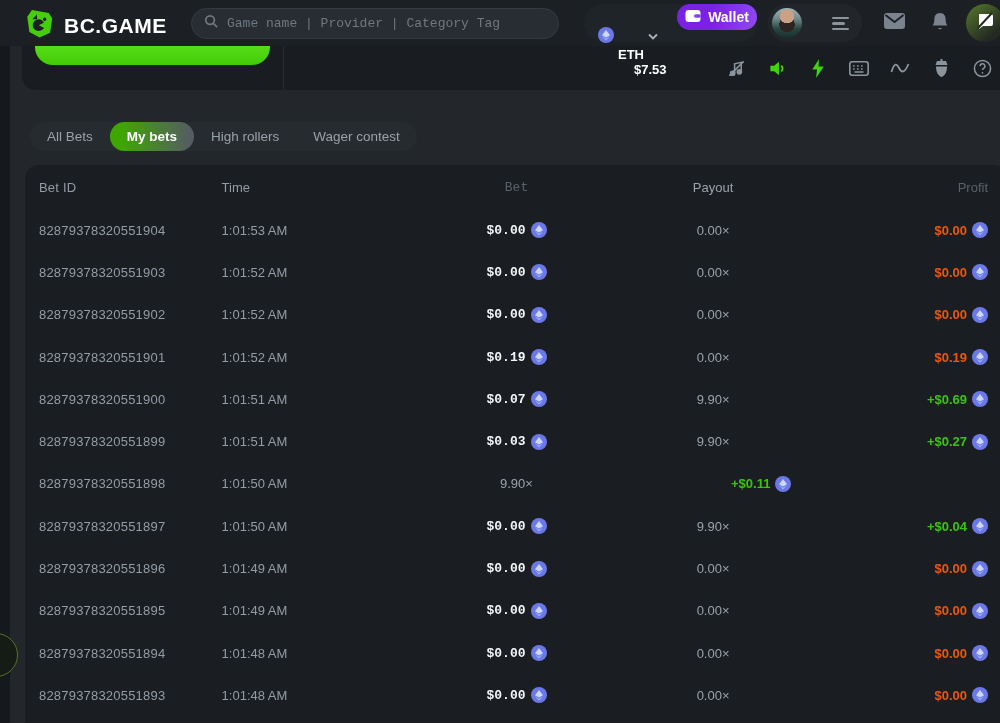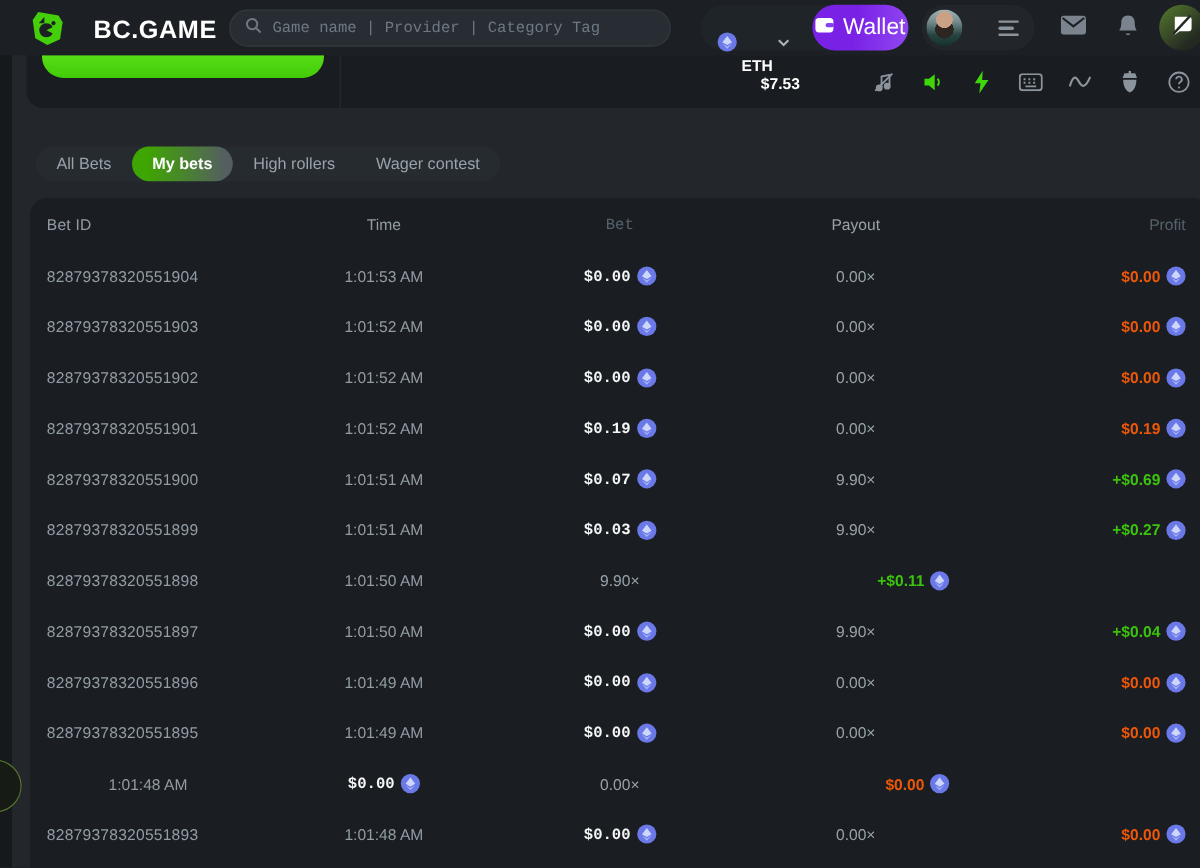--- a/index.html
+++ b/index.html
@@ -6,21 +6,21 @@
   html,body { width:1000px; height:723px; overflow:hidden; }
   body {
     position:relative;
     background:#23272b;
     font-family:"Liberation Sans","DejaVu Sans",sans-serif;
     color:#fff;
   }
 
   
   .navbar { position:absolute; top:0; left:0; width:1000px; height:46px; background:#1c2024; z-index:20; }
-  .logo { position:absolute; left:26px; top:9px; display:flex; align-items:center; gap:25px; }
+  .logo { position:absolute; left:26px; top:9px; display:flex; align-items:center; gap:11px; }
   .logo-text { font-size:21px; font-weight:800; letter-spacing:.5px; color:#fff; }
   .search {
     position:absolute; left:191px; top:8px; width:368px; height:31px;
     background:#282d33; border:1px solid #343a41; border-radius:16px;
     display:flex; align-items:center; padding:0 12px; gap:8px;
   }
   .search input {
     flex:1; background:transparent; border:none; outline:none;
     color:#aeb6bd; font-size:13px; font-family:Liberation Mono, monospace;
   }
@@ -31,24 +31,24 @@
     background:#1f2428; border-radius:19px;
   }
   .currency { position:absolute; left:14px; top:3px; cursor:pointer; }
   .currency-top { display:flex; align-items:center; gap:4px; }
   .currency-code { font-size:13px; font-weight:700; color:#fff;margin-top:40px; }
   .currency-balance { font-size:13px; font-weight:700; color:#fff; margin-left:36px; margin-top:0px; }
   .coin { display:inline-flex; width:16px; height:16px; border-radius:50%;
           background:var(--eth-coin,#6b79e8); align-items:center; justify-content:center; flex:none; }
   .coin svg { width:16px; height:16px; }
   .wallet-btn {
-    position:absolute; right:0; top:0; width:80px; height:38px; border-radius:19px;
+    position:absolute; right:0; top:0; width:80px; height:26px; border-radius:19px;
     background:linear-gradient(100deg,#7a21e6 45%,#9049f2);
     display:flex; align-items:center; justify-content:center; gap:7px;
-    color:#fff; font-size:19px; font-weight:400; cursor:pointer; border:none; font-family:inherit;
+    color:#fff; font-size:14px; font-weight:700; cursor:pointer; border:none; font-family:inherit;
   }
 
   .profile-group {
     position:absolute; left:768px; top:4px; width:94px; height:38px;
     background:#22262a; border-radius:19px; cursor:pointer;
   }
   .avatar {
     position:absolute; left:4px; top:4px; width:30px; height:30px; border-radius:50%;
     background:
       radial-gradient(circle at 50% 28%, #caa184 0 26%, transparent 27%),
@@ -111,21 +111,21 @@
   
   .table-panel {
     position:absolute; left:25px; top:165px; width:983px; height:600px;
     background:#1a1e22; border-radius:14px;
   }
   .thead, .trow { display:grid; grid-template-columns:repeat(5,1fr); align-items:center; }
   .thead { height:44px; color:#57616b; font-size:13px; }
   .trow { height:42.3px; font-size:13px; cursor:pointer; }
   .cell { white-space:nowrap; }
   .c-id     { text-align:left;  padding-left:14px; color:#939ca5; letter-spacing:.2px; }
-  .c-time   { text-align:center; color:#939ca5; }
+  .c-time   { text-align:left; color:#939ca5; }
   .c-bet    { text-align:right;font-family:Liberation Mono, monospace; }
   .c-payout { text-align:center; color:#99a2ab; }
   .c-profit { text-align:right; padding-right:20px; }
   .c-bet, .c-profit { display:flex; align-items:center; justify-content:center; gap:5px; }
   .c-profit { justify-content:flex-end; }
   .amount { font-weight:700; color:#f5f6f7; }
   .p-amount { font-weight:700; }
   .p-amount.loss { color:var(--loss,#ee5708); }
   .p-amount.win  { color:var(--win,#3cc30c); }
 </style>
@@ -501,20 +501,21 @@
       <span class="p-amount loss">$0.00</span>
       <span class="coin">
         <svg viewBox="0 0 16 16">
               <polygon points="8,3 12,8.2 8,10.6 4,8.2" fill="#cdd6fb"></polygon>
               <polygon points="8,11.8 12,9.3 8,13.6 4,9.3" fill="#a7b5f7"></polygon>
             </svg>
       </span>
     </div>
   </div>
       <div class="trow">
+    <div class="cell c-id">82879378320551894</div>
     <div class="cell c-time">1:01:48 AM</div>
     <div class="cell c-bet">
       <span class="amount">$0.00</span>
       <span class="coin">
         <svg viewBox="0 0 16 16">
               <polygon points="8,3 12,8.2 8,10.6 4,8.2" fill="#cdd6fb"></polygon>
               <polygon points="8,11.8 12,9.3 8,13.6 4,9.3" fill="#a7b5f7"></polygon>
             </svg>
       </span>
     </div>

